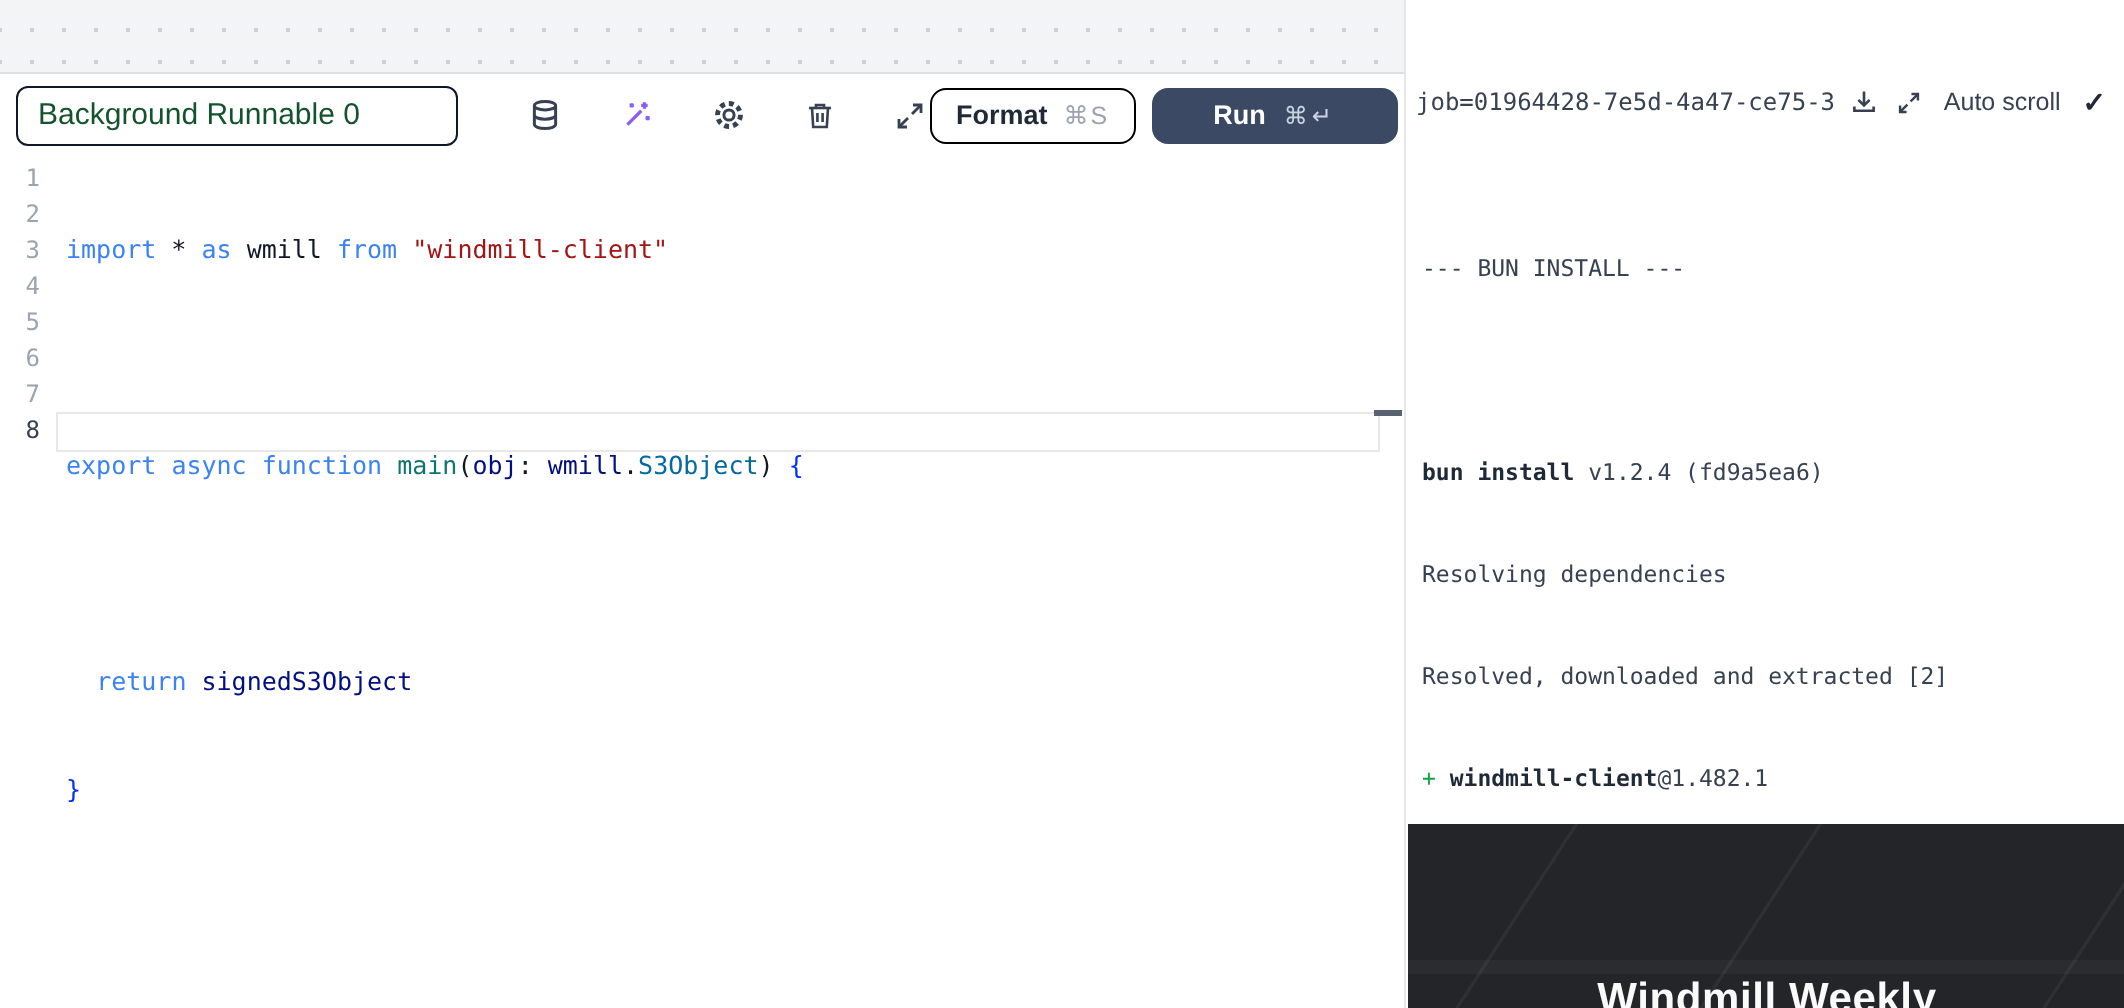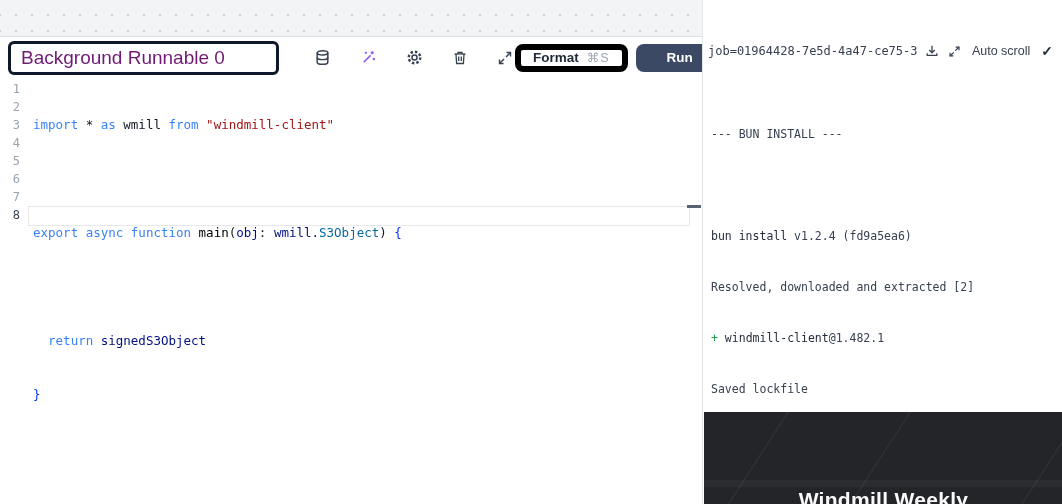--- a/index.html
+++ b/index.html
@@ -9,61 +9,61 @@
 
   
   .canvas{position:absolute;left:0;top:0;width:702px;height:36px;background:#f3f4f6;
     border-bottom:1px solid #dcdfe4;
     background-image:radial-gradient(#cdd1d7 1.1px,transparent 1.2px);
     background-size:16px 16px;background-position:8px 7px;}
 
   
   .left-panel{position:absolute;left:0;top:37px;width:702px;bottom:0;background:#fff;}
   .toolbar{height:41px;display:flex;align-items:center;padding:0 8px;}
-  .name-input{width:296px;height:28px;border:3px solid #0f172a;border-radius:6px;
-    padding:0 10px;font-size:19px;color:#701a75;outline:none;background:#fff;
+  .name-input{width:296px;height:28px;border:1px solid #0f172a;border-radius:6px;
+    padding:0 10px;font-size:15px;color:#14532d;outline:none;background:#fff;
     font-family:"Liberation Sans",sans-serif;}
   .status-dot{width:9px;height:9px;border-radius:50%;margin-left:14px;}
   .tool-icons{display:flex;align-items:center;gap:25px;margin-left:19px;color:#374151;}
   .icon-btn{background:none;border:none;padding:2px;cursor:pointer;color:#374151;display:flex;align-items:center;}
   .icon-btn svg{display:block;}
   .format-btn{margin-left:auto;height:28px;display:flex;align-items:center;background:#fff;
-    border:6px solid #000000;border-radius:8px;padding:0 12px;cursor:pointer;
+    border:1px solid #000000;border-radius:8px;padding:0 12px;cursor:pointer;
     font-family:"Liberation Sans",sans-serif;}
   .format-btn .lbl{font-size:13.5px;font-weight:700;color:#1f2937;}
   .format-btn .kbd{font-size:12.5px;color:#9ca3af;margin-left:8px;letter-spacing:1px;}
   .run-btn{margin-left:8px;height:28px;display:flex;align-items:center;border:none;border-radius:8px;
     padding:0 31px;cursor:pointer;font-family:"Liberation Sans",sans-serif;}
   .run-btn .lbl{font-size:13.5px;font-weight:700;color:#fff;}
   .run-btn .kbd{font-size:12px;color:#cbd5e1;margin-left:9px;letter-spacing:2px;}
 
   
   .editor{position:relative;display:flex;padding-top:2px;height:425px;}
   .gutter{width:20px;text-align:right;font-size:12px;line-height:18px;color:#9aa4af;}
   .gutter .ln{display:block;height:18px;}
   .gutter .ln.active{color:#374151;}
   .code{margin-left:13px;font-size:12.5px;line-height:18px;white-space:pre;color:#111827;}
   .code .cl{height:18px;}
-  .kw{color:#3b82f6;} .ty{color:#0369a1;} .fn{color:#000000;text-align:right;}
+  .kw{color:#3b82f6;} .ty{color:#0369a1;} .fn{color:#0f766e;text-align:right;}
   .vr{color:#001080;} .st{color:#a31515;} .br{color:#0431fa;}
   .current-line{position:absolute;left:28px;right:12px;top:128px;height:18px;
     border:1px solid #e8e8e8;pointer-events:none;}
   .ruler-dash{position:absolute;right:1px;top:127px;width:14px;height:3px;background:#596273;}
 
   
   .right-panel{position:absolute;left:702px;top:0;width:360px;height:504px;background:#fff;
     border-left:1px solid #e5e7eb;overflow:hidden;}
   .job-row{margin-top:42px;padding:0 8px 0 5px;display:flex;align-items:center;gap:5px;color:#374151;}
   .job{font-size:12px;white-space:nowrap;overflow:hidden;cursor:pointer;}
   .job-row .auto{font-size:12.5px;color:#374151;margin-left:4px;white-space:nowrap;}
   .job-row .check{font-size:14px;font-weight:700;color:#1f2937;margin-left:6px;margin-right:2px;}
 
   .logs{margin-top:32px;padding-left:8px;font-size:11.5px;line-height:17px;color:#374151;white-space:pre;overflow:hidden;}
   .logs .ll{height:17px;}
-  .logs b{font-weight:400;color:#1f2937;}
+  .logs b{font-weight:700;color:#1f2937;}
   .logs .green{color:#16a34a;}
 
   .preview{position:absolute;left:1px;right:0;top:412px;bottom:0;background:#242529;overflow:hidden;}
   .pshape{position:absolute;border:2px solid rgba(255,255,255,0.05);transform:skewX(-33deg);}
   .ps1{left:30px;top:-60px;width:120px;height:280px;}
   .ps2{left:330px;top:-90px;width:150px;height:320px;}
   .pband{position:absolute;left:0;right:0;top:68px;height:7px;background:rgba(255,255,255,0.035);}
   .preview-title{position:absolute;left:0;right:0;bottom:-8px;text-align:center;
     font-size:21px;font-weight:700;color:#fafafa;letter-spacing:.3px;}
 </style>
@@ -169,20 +169,21 @@
       </svg>
     </button>
     <span class="auto">Auto scroll</span>
     <span class="check">✓</span>
   </div>
 
   <div class="logs mono">
     <div class="ll"><span>--- BUN INSTALL ---</span></div>
     <div class="ll"></div>
     <div class="ll"><b>bun install</b><span> v1.2.4 (fd9a5ea6)</span></div>
+    <div class="ll"><span>Resolving dependencies</span></div>
     <div class="ll"><span>Resolved, downloaded and extracted [2]</span></div>
     <div class="ll"><span class="green">+</span><b> windmill-client</b><span>@1.482.1</span></div>
     <div class="ll"><span>Saved lockfile</span></div>
     <div class="ll"><span class="green">1</span><span> package installed [</span><b>91.00ms</b><span>]</span></div>
     
     
   </div>
 
   <div class="preview">
     <div class="pshape ps1"></div>

